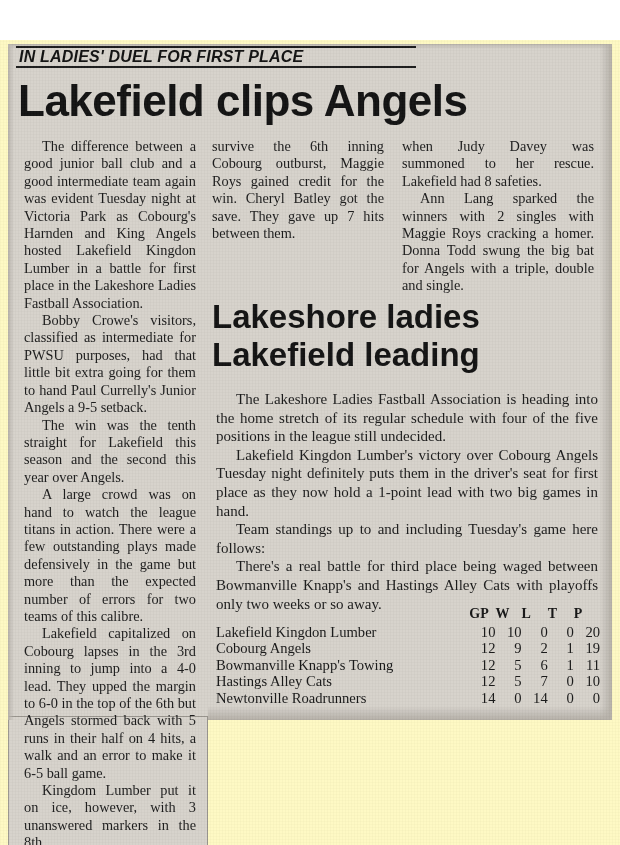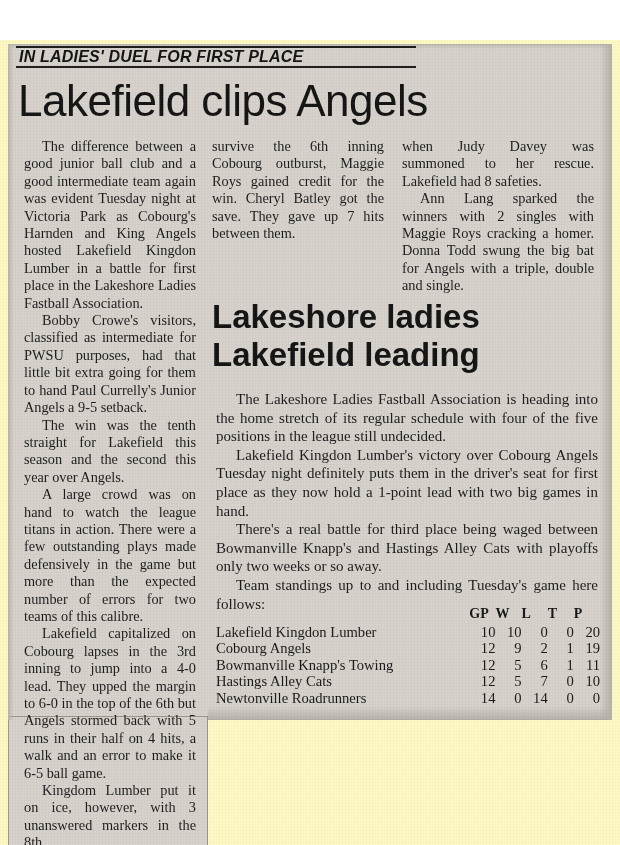--- a/index.html
+++ b/index.html
@@ -64,21 +64,21 @@
     padding-left: 3px;
     box-sizing: border-box;
   }
   
   .headline-main {
     position: absolute;
     left: 18px;
     top: 38px;
     width: 580px;
     font-family: "Liberation Sans", sans-serif;
-    font-weight: normal;
+    font-weight: bold;
     font-size: 44px;
     line-height: 46px;
     color: #121212;
     letter-spacing: -0.5px;
   }
   
   .col {
     position: absolute;
     font-size: 14.3px;
     line-height: 17.4px;
@@ -217,22 +217,22 @@
   </div>
 
   <div class="headline-sub">
     <div>Lakeshore ladies</div>
     <div>Lakefield leading</div>
   </div>
 
   <div id="story2">
     <p>The Lakeshore Ladies Fastball Association is heading into the home stretch of its regular schedule with four of the five positions in the league still undecided.</p>
     <p>Lakefield Kingdon Lumber's victory over Cobourg Angels Tuesday night definitely puts them in the driver's seat for first place as they now hold a 1-point lead with two big games in hand.</p>
+    <p>Team standings up to and including Tuesday's game here follows:</p>
     <p>There's a real battle for third place being waged between Bowmanville Knapp's and Hastings Alley Cats with playoffs only two weeks or so away.</p>
-    <p>Team standings up to and including Tuesday's game here follows:</p>
   </div>
 
   <div class="standings">
     <table>
       <colgroup>
         <col>
         <col class="num">
           <col class="num">
           <col class="num">
           <col class="num">

